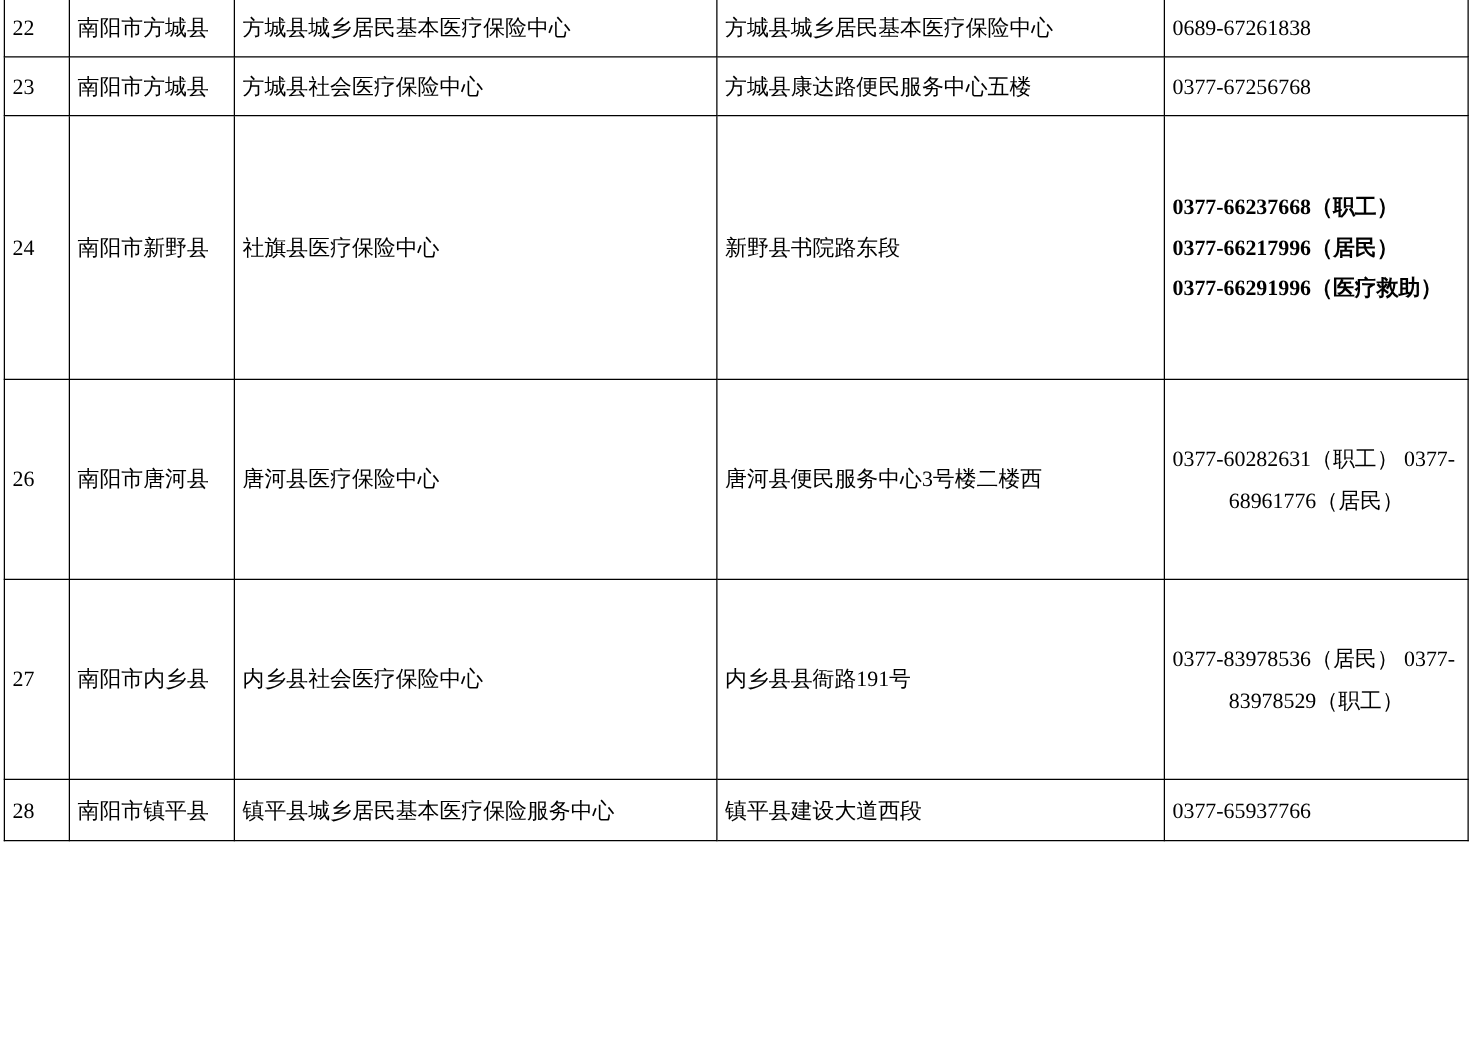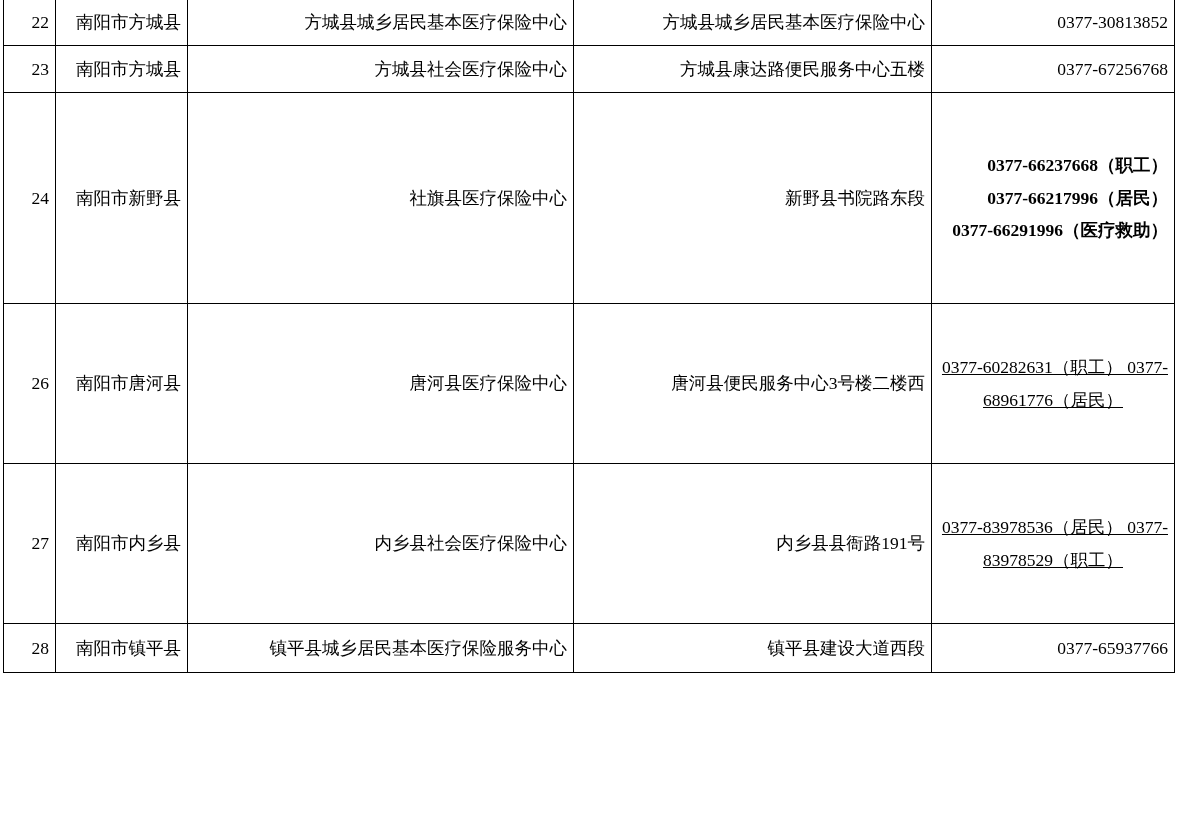--- a/index.html
+++ b/index.html
@@ -30,21 +30,21 @@
     top: -2px;
   }
   table.doc-table col.c0 { width: 52px; }
   table.doc-table col.c1 { width: 132px; }
   table.doc-table col.c2 { width: 386px; }
   table.doc-table col.c3 { width: 358px; }
   table.doc-table col.c4 { width: 243px; }
 
   table.doc-table td {
     border: 1px solid #000000;
-    text-align: right;
+    text-align: left;
     vertical-align: middle;
     font-size: 17.5px;
     line-height: 1.85;
     padding: 2px 6px;
     word-break: break-all;
   }
   td.num {
     font-family: "Liberation Serif", "DejaVu Serif", serif;
     font-size: 17px;
   }
@@ -56,21 +56,20 @@
     padding-left: 14px;
     padding-right: 10px;
     line-height: 2.1;
   }
   td.phone-just {
     text-align: justify;
     text-align-last: center;
     padding-left: 14px;
     padding-right: 14px;
     line-height: 2.1;
-    text-decoration: underline;
   }
   td.addr-wrap {
     line-height: 2.1;
     padding-left: 16px;
     padding-right: 16px;
   }
   .row-short td { height: 42px; }
   .row-tall24 td { height: 206px; }
   .row-tall25 td { height: 117px; }
   .row-tall26 td { height: 155px; }
@@ -89,21 +88,21 @@
         <col class="c2">
         <col class="c3">
         <col class="c4">
     </colgroup>
     <tbody>
       <tr class="row-short">
         <td class="num">22</td>
         <td>南阳市方城县</td>
         <td>方城县城乡居民基本医疗保险中心</td>
         <td>方城县城乡居民基本医疗保险中心</td>
-        <td class="phone">0377-30813852</td>
+        <td class="phone">0689-67261838</td>
       </tr>
       <tr class="row-short">
         <td class="num">23</td>
         <td>南阳市方城县</td>
         <td>方城县社会医疗保险中心</td>
         <td>方城县康达路便民服务中心五楼</td>
         <td class="phone">0377-67256768</td>
       </tr>
       <tr class="row-tall24">
         <td class="num">24</td>

